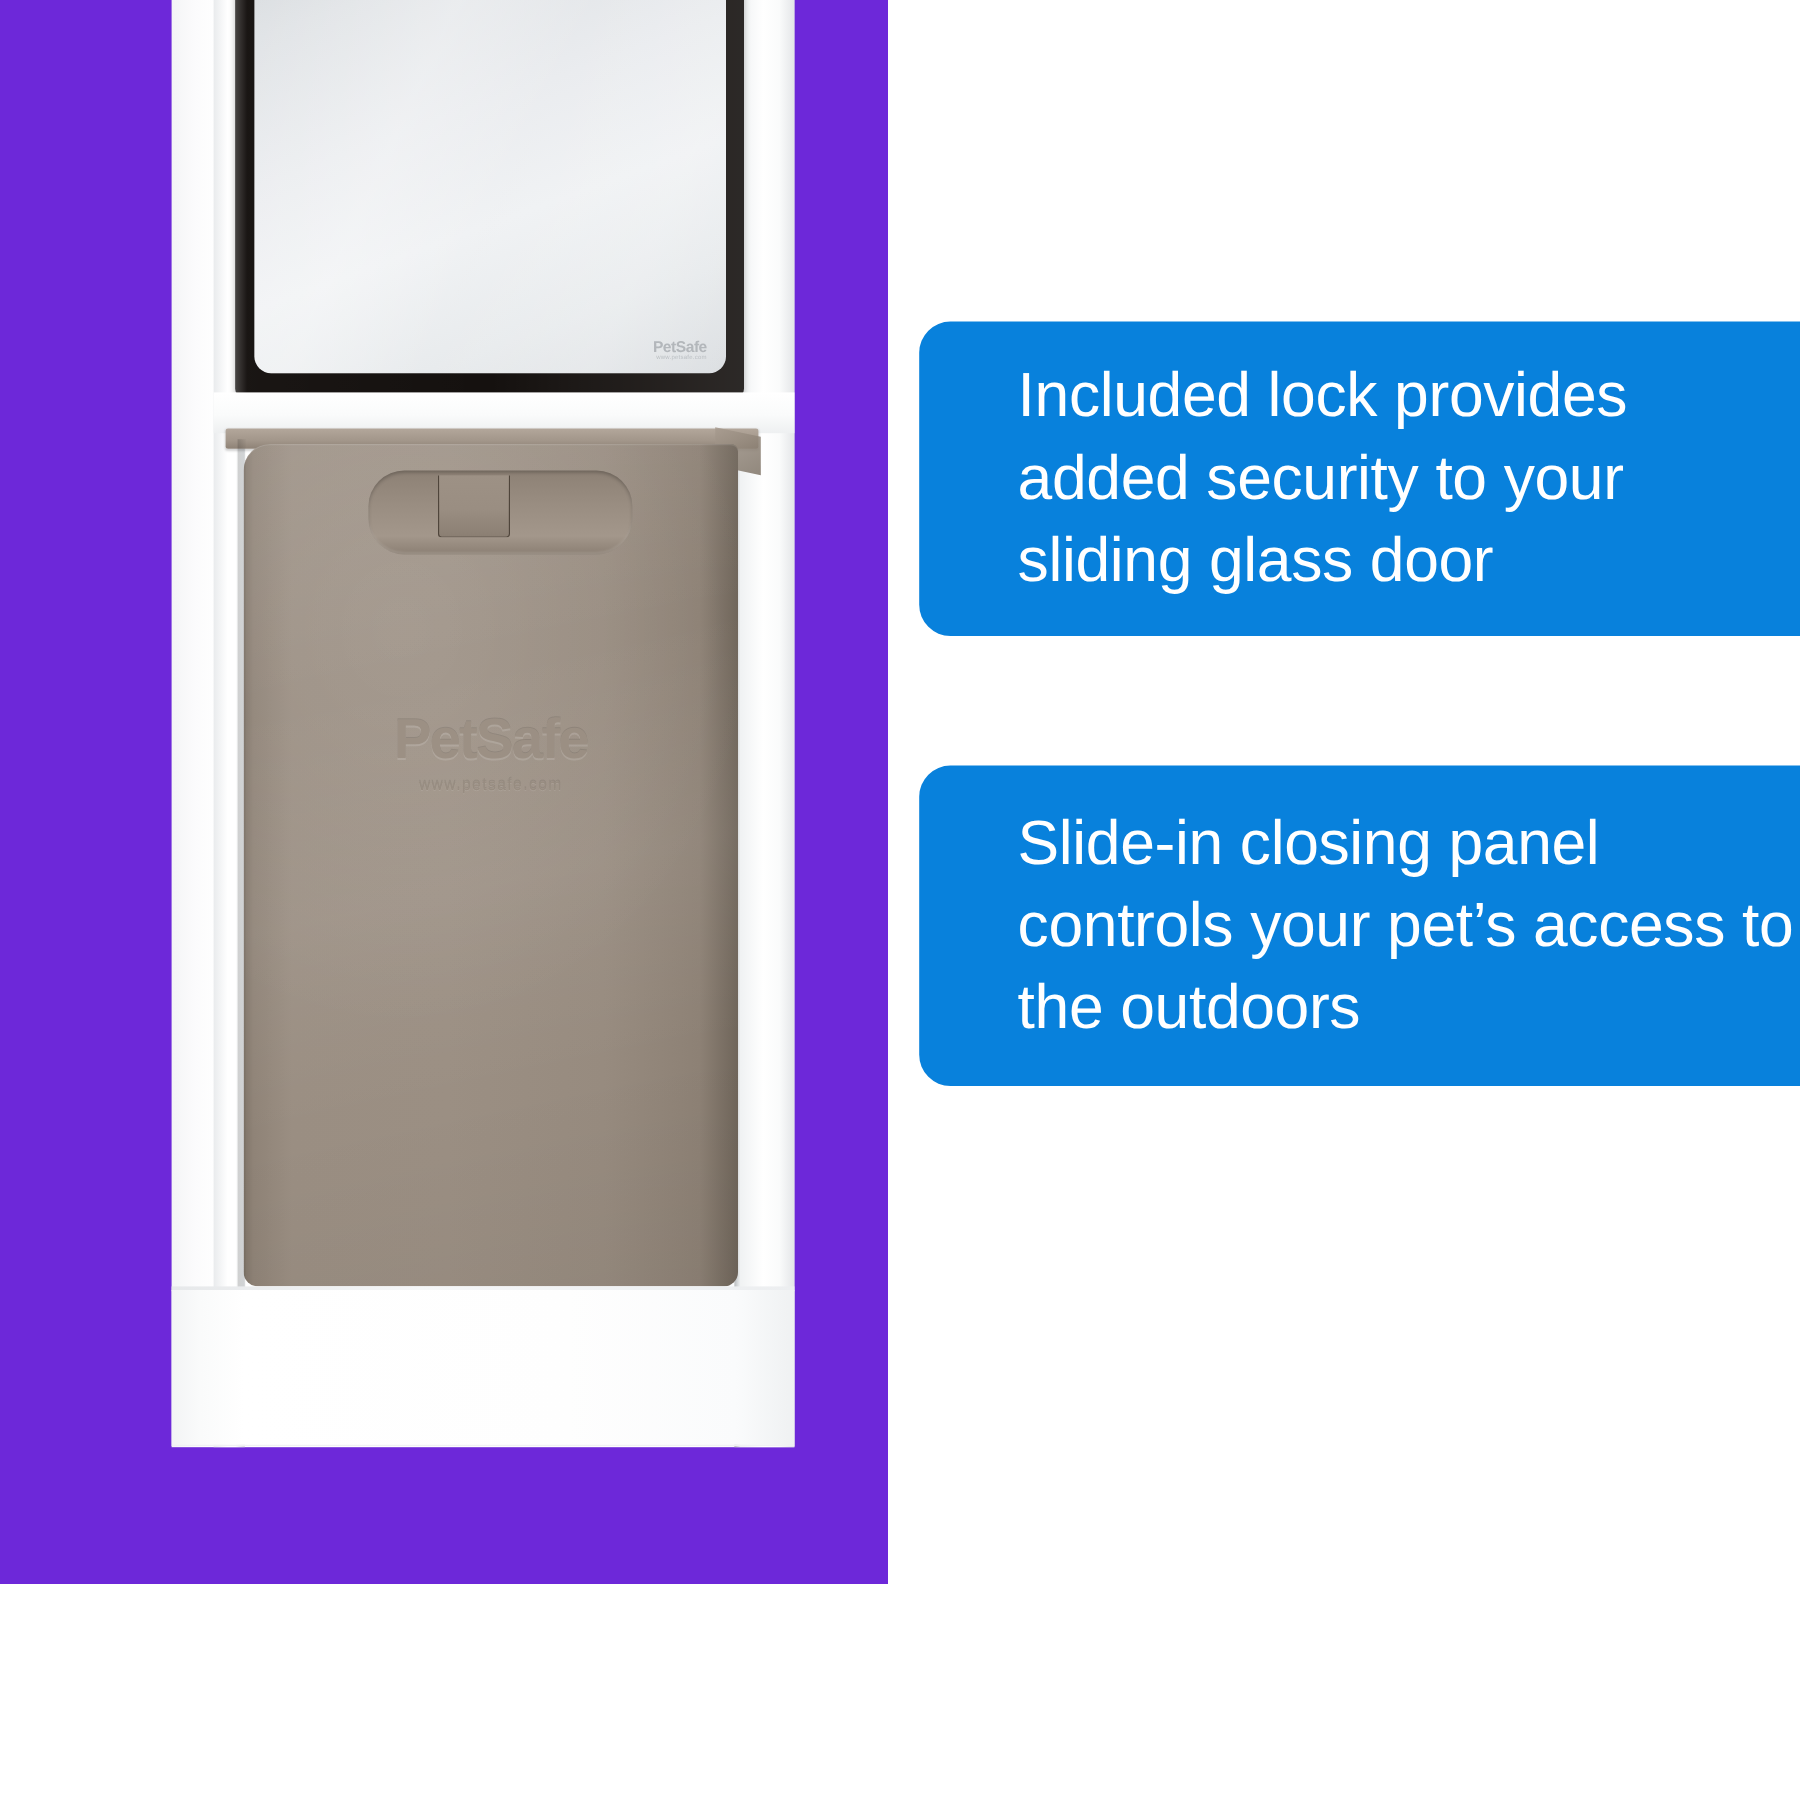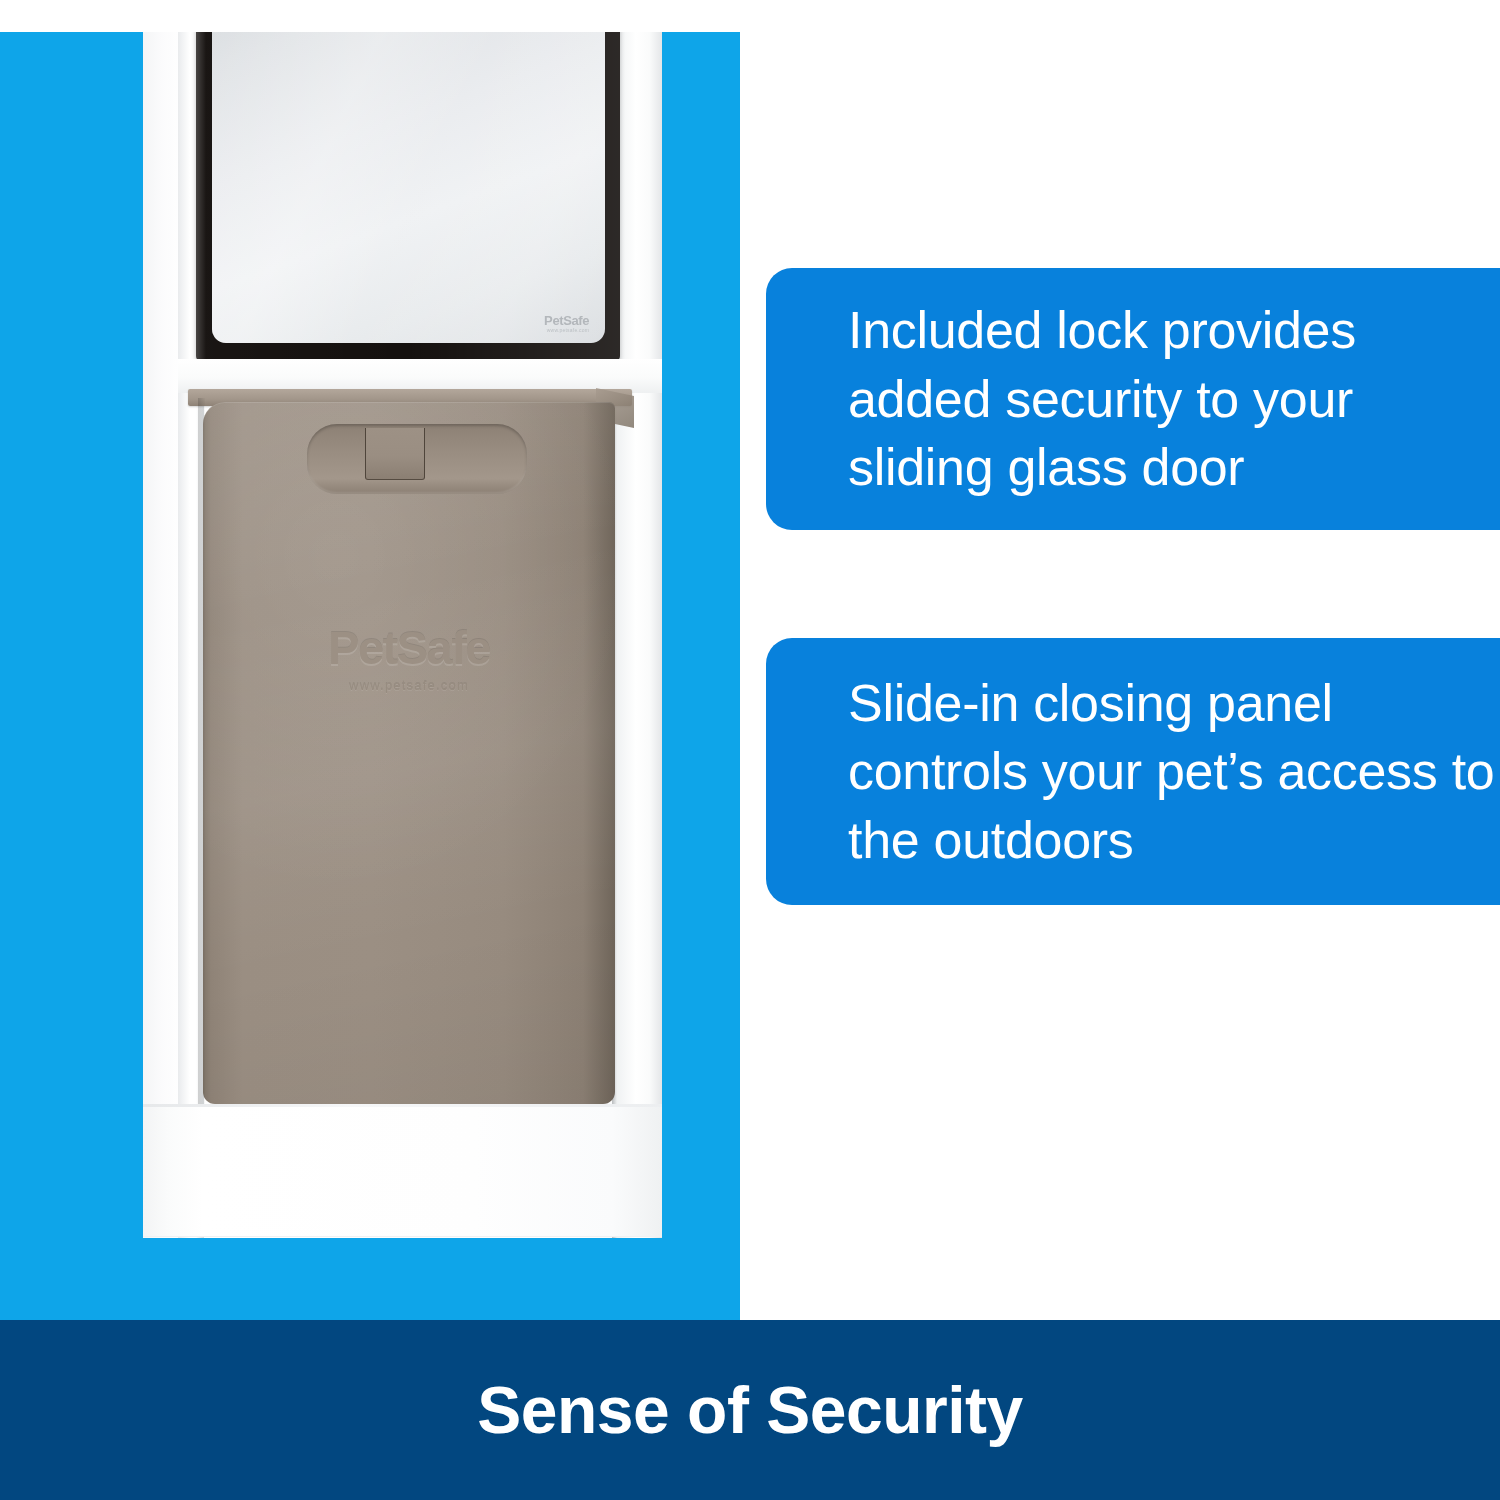--- a/index.html
+++ b/index.html
@@ -15,23 +15,22 @@
     position:relative;
     width:1500px; height:1500px;
     background:#ffffff;
   }
 
   
   #product-photo {
     position:absolute;
     left:0; top:0;
     width:740px; height:1320px;
-    background:#0ea5e9;
+    background:#6d28d9;
     overflow:hidden;
-    margin-top:32px;
   }
 
   
   .frame-column {
     position:absolute;
     left:143px; top:-10px;
     width:519px; height:1216px;
     background:linear-gradient(to right,
        #f4f5f6 0px, #fbfbfc 18px, #ffffff 40px,
        #fdfdfe 300px, #ffffff 430px, #f7f8f9 500px, #eceef0 519px);
@@ -308,17 +307,14 @@
   </div>
 
   <div class="callout" id="callout-1">
     <p>Included lock provides added security to your sliding glass door</p>
   </div>
 
   <div class="callout" id="callout-2">
     <p>Slide-in closing panel controls your pet’s access to the outdoors</p>
   </div>
 
-  <div id="bottom-banner">
-    <div class="headline">Sense of Security</div>
-  </div>
 
 </div>
 
 </body></html>

